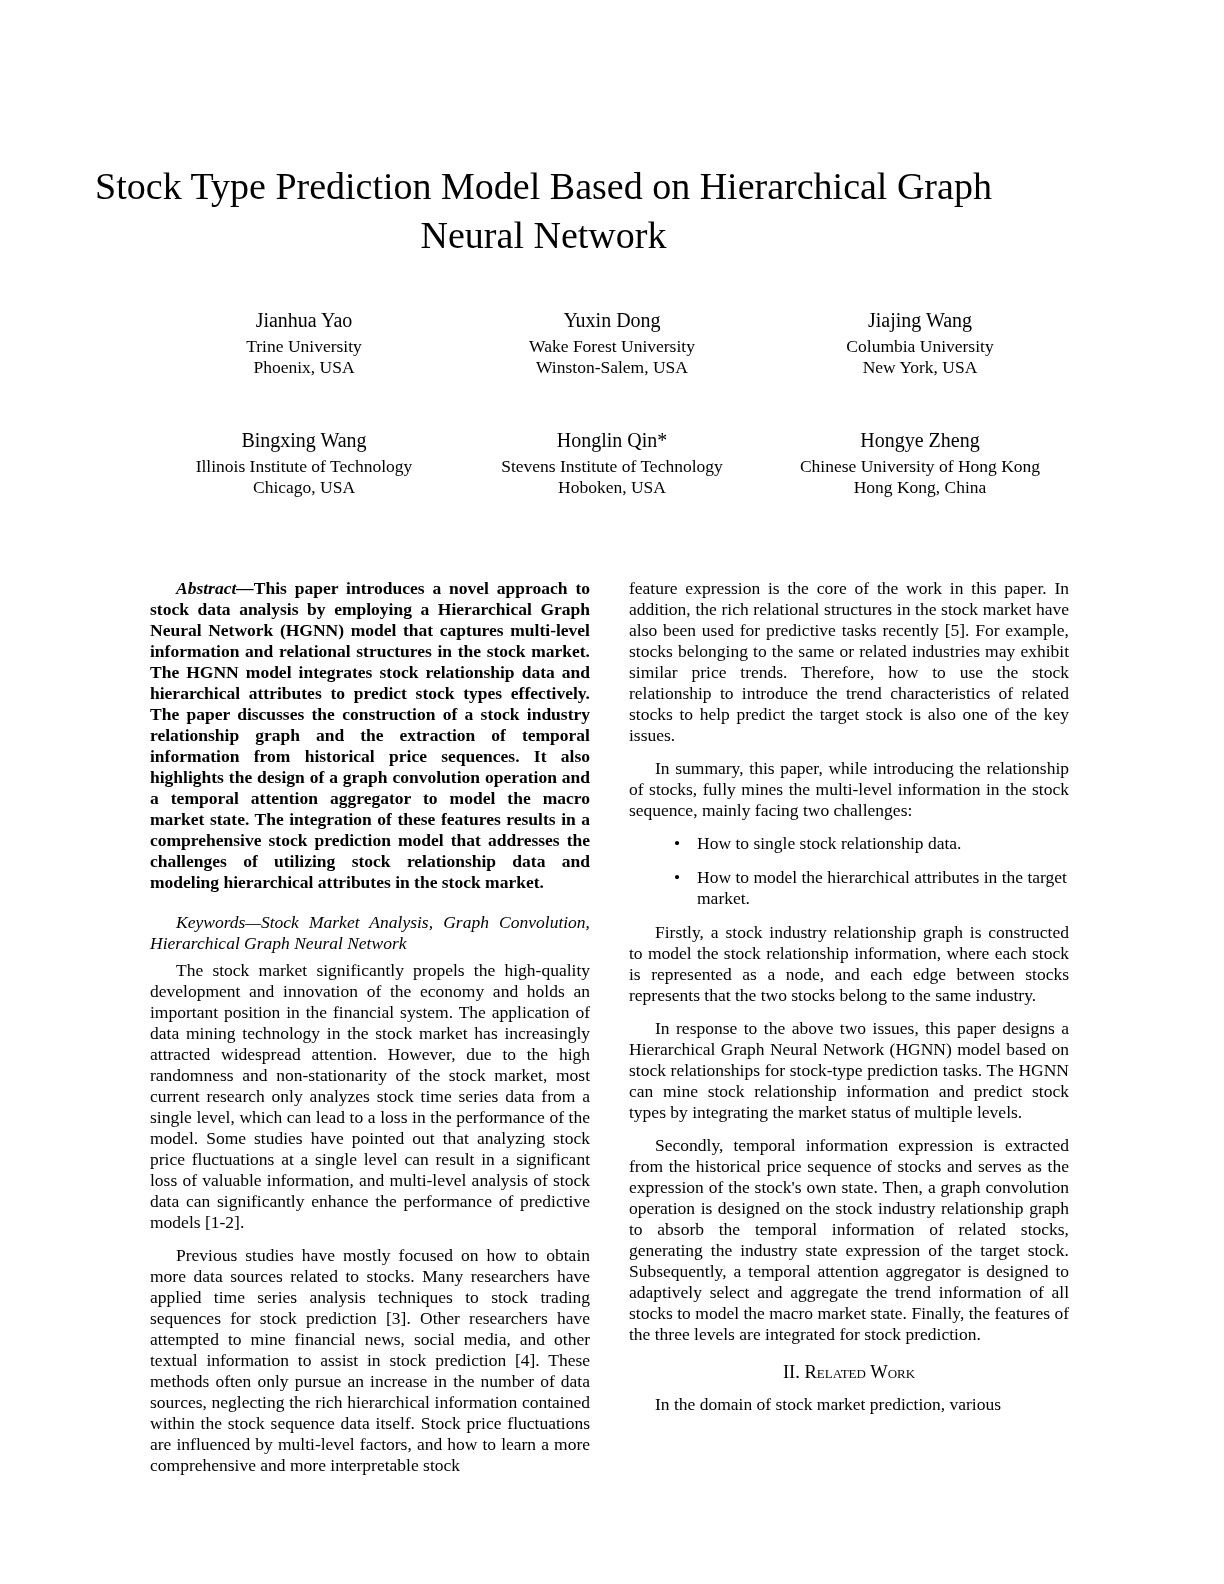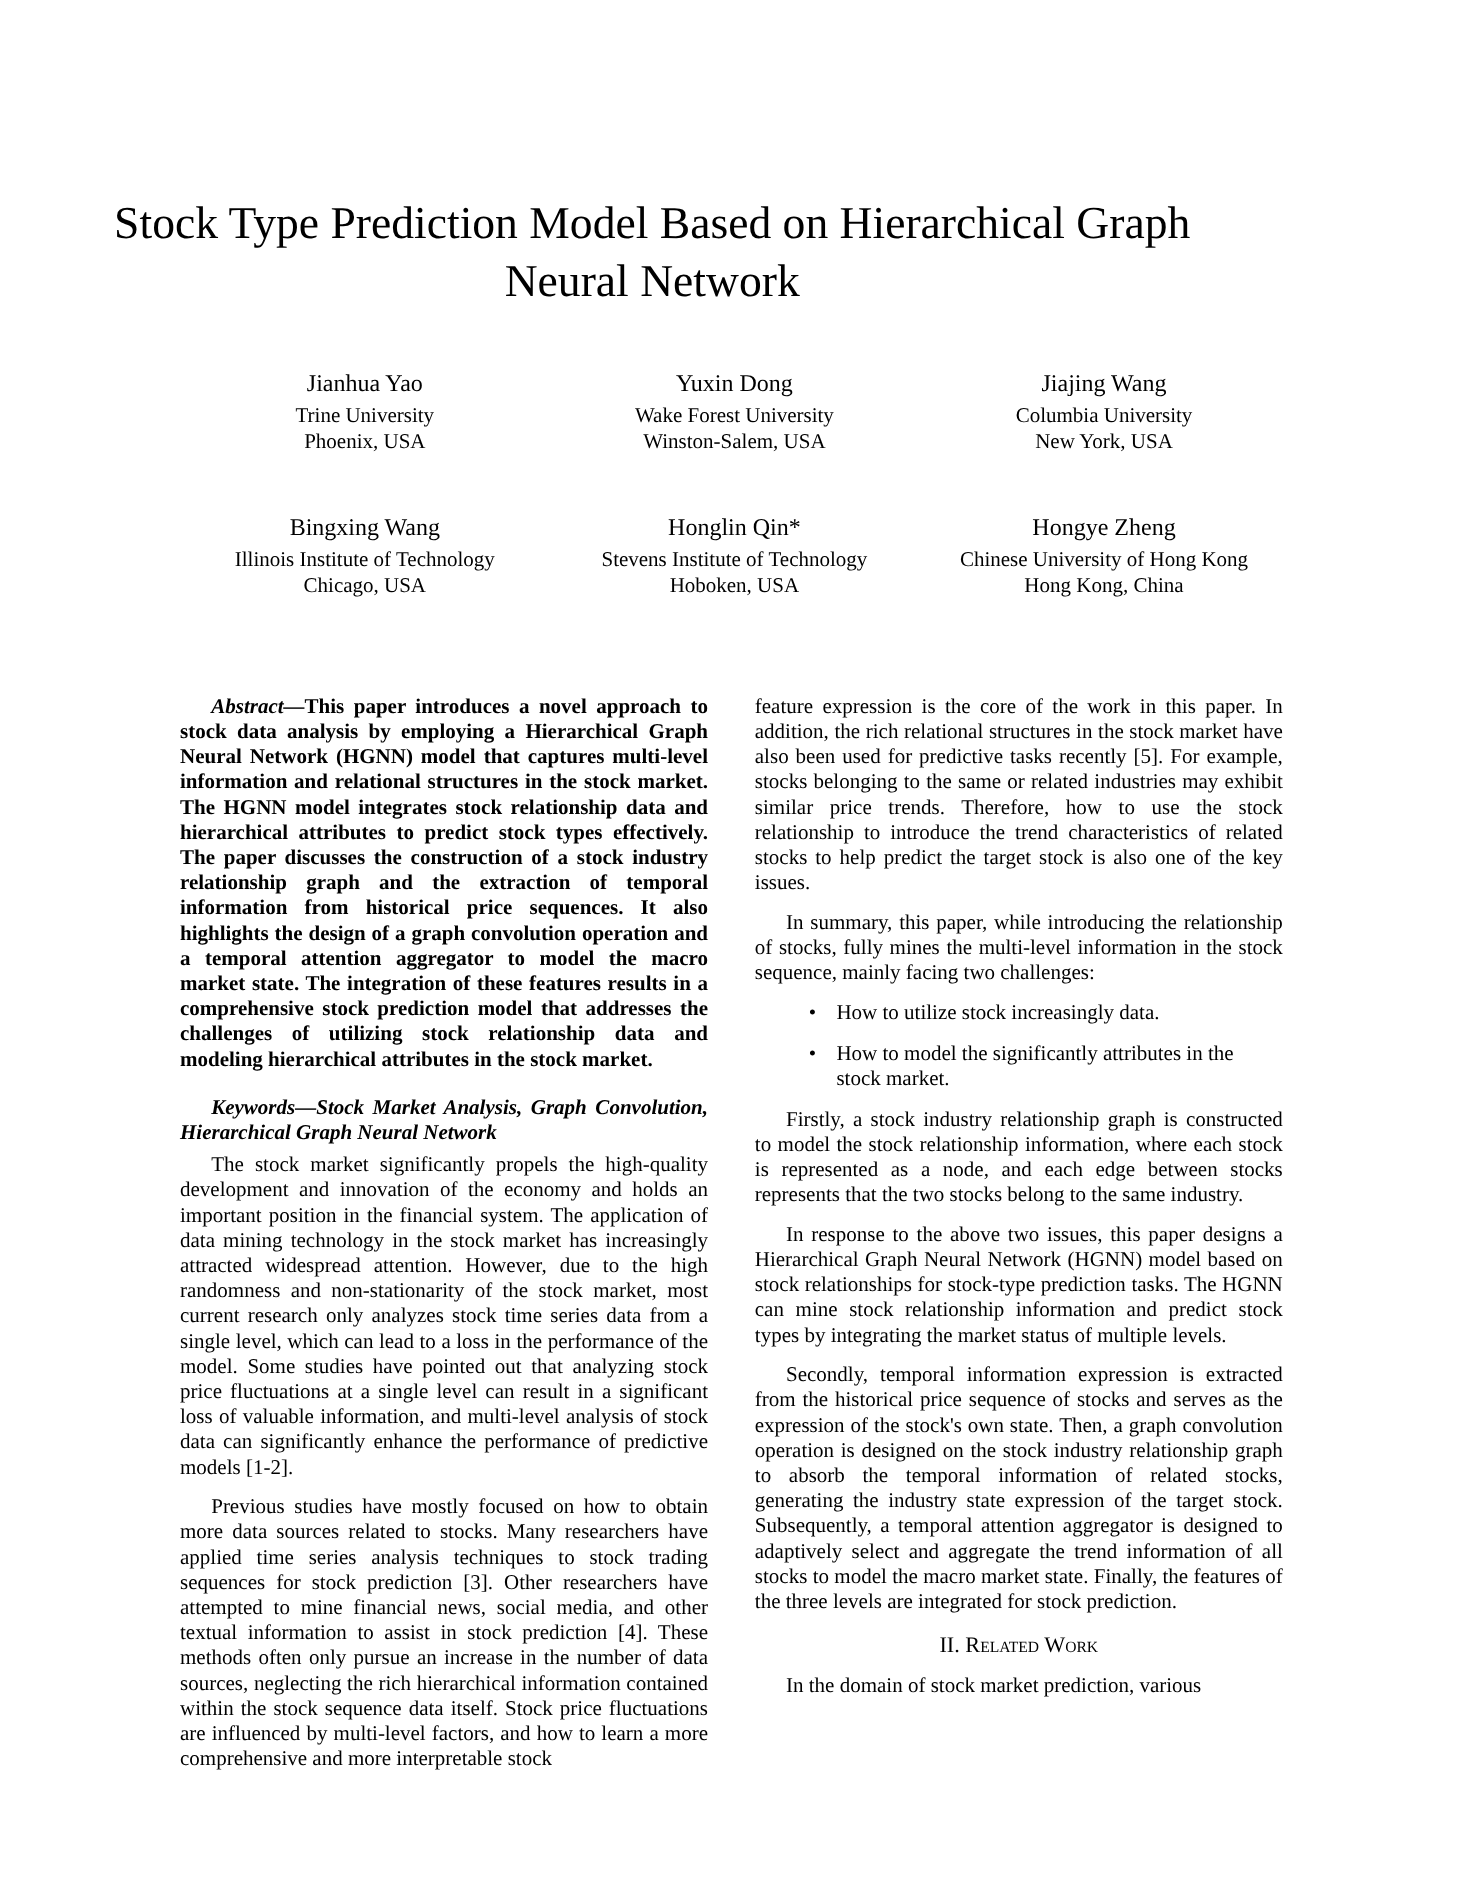--- a/index.html
+++ b/index.html
@@ -48,21 +48,21 @@
   .body-p {
     font-size: 17.5px;
     line-height: 21px;
     text-align: justify;
     text-indent: 26px;
     margin: 0 0 12px 0;
   }
   .cont { text-indent: 0; }
   .abstract-p { font-weight: bold; margin-bottom: 13px; }
   .abstract-label { font-style: italic; }
-  .keywords-p { font-weight: bold; font-style: italic; margin-bottom: 6px; margin-top: 19px; }
+  .keywords-p { font-weight: normal; font-style: italic; margin-bottom: 6px; margin-top: 19px; }
   .section-heading {
     font-size: 18.5px;
     font-weight: 400;
     font-variant: small-caps;
     text-align: center;
     margin: 17px 0 11px 0;
   }
   .bullet-item {
     display: flex;
     padding-left: 45px;
@@ -128,25 +128,25 @@
       <p class="body-p">Previous studies have mostly focused on how to obtain more data sources related to stocks. Many researchers have applied time series analysis techniques to stock trading sequences for stock prediction [3]. Other researchers have attempted to mine financial news, social media, and other textual information to assist in stock prediction [4]. These methods often only pursue an increase in the number of data sources, neglecting the rich hierarchical information contained within the stock sequence data itself. Stock price fluctuations are influenced by multi-level factors, and how to learn a more comprehensive and more interpretable stock</p>
     </div>
 
     <div class="col">
       <p class="body-p cont">feature expression is the core of the work in this paper. In addition, the rich relational structures in the stock market have also been used for predictive tasks recently [5]. For example, stocks belonging to the same or related industries may exhibit similar price trends. Therefore, how to use the stock relationship to introduce the trend characteristics of related stocks to help predict the target stock is also one of the key issues.</p>
 
       <p class="body-p">In summary, this paper, while introducing the relationship of stocks, fully mines the multi-level information in the stock sequence, mainly facing two challenges:</p>
 
       <div class="bullet-item">
         <span class="bullet-glyph">•</span>
-        <span class="bullet-text">How to utilize stock increasingly data.</span>
+        <span class="bullet-text">How to single stock relationship data.</span>
       </div>
       <div class="bullet-item">
         <span class="bullet-glyph">•</span>
-        <span class="bullet-text">How to model the significantly attributes in the stock market.</span>
+        <span class="bullet-text">How to model the hierarchical attributes in the target market.</span>
       </div>
 
       <p class="body-p">Firstly, a stock industry relationship graph is constructed to model the stock relationship information, where each stock is represented as a node, and each edge between stocks represents that the two stocks belong to the same industry.</p>
       <p class="body-p">In response to the above two issues, this paper designs a Hierarchical Graph Neural Network (HGNN) model based on stock relationships for stock-type prediction tasks. The HGNN can mine stock relationship information and predict stock types by integrating the market status of multiple levels.</p>
       <p class="body-p">Secondly, temporal information expression is extracted from the historical price sequence of stocks and serves as the expression of the stock's own state. Then, a graph convolution operation is designed on the stock industry relationship graph to absorb the temporal information of related stocks, generating the industry state expression of the target stock. Subsequently, a temporal attention aggregator is designed to adaptively select and aggregate the trend information of all stocks to model the macro market state. Finally, the features of the three levels are integrated for stock prediction.</p>
 
       <h2 class="section-heading">II. Related Work</h2>
 
       <p class="body-p">In the domain of stock market prediction, various</p>
     </div>

